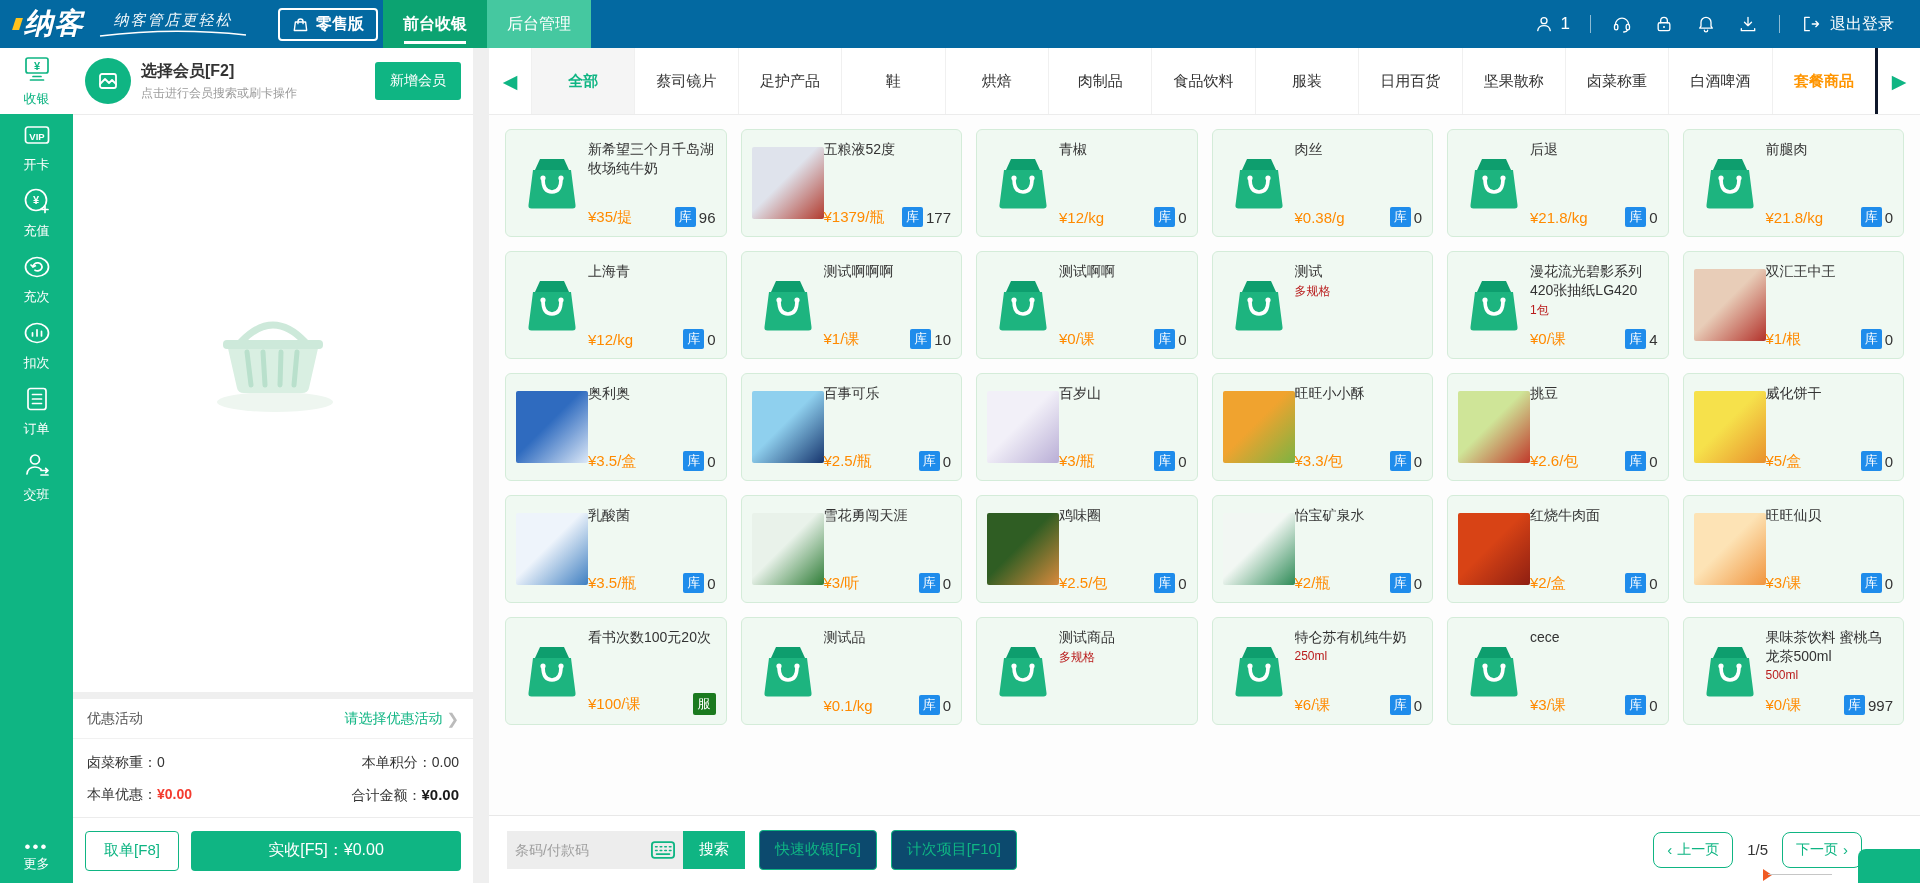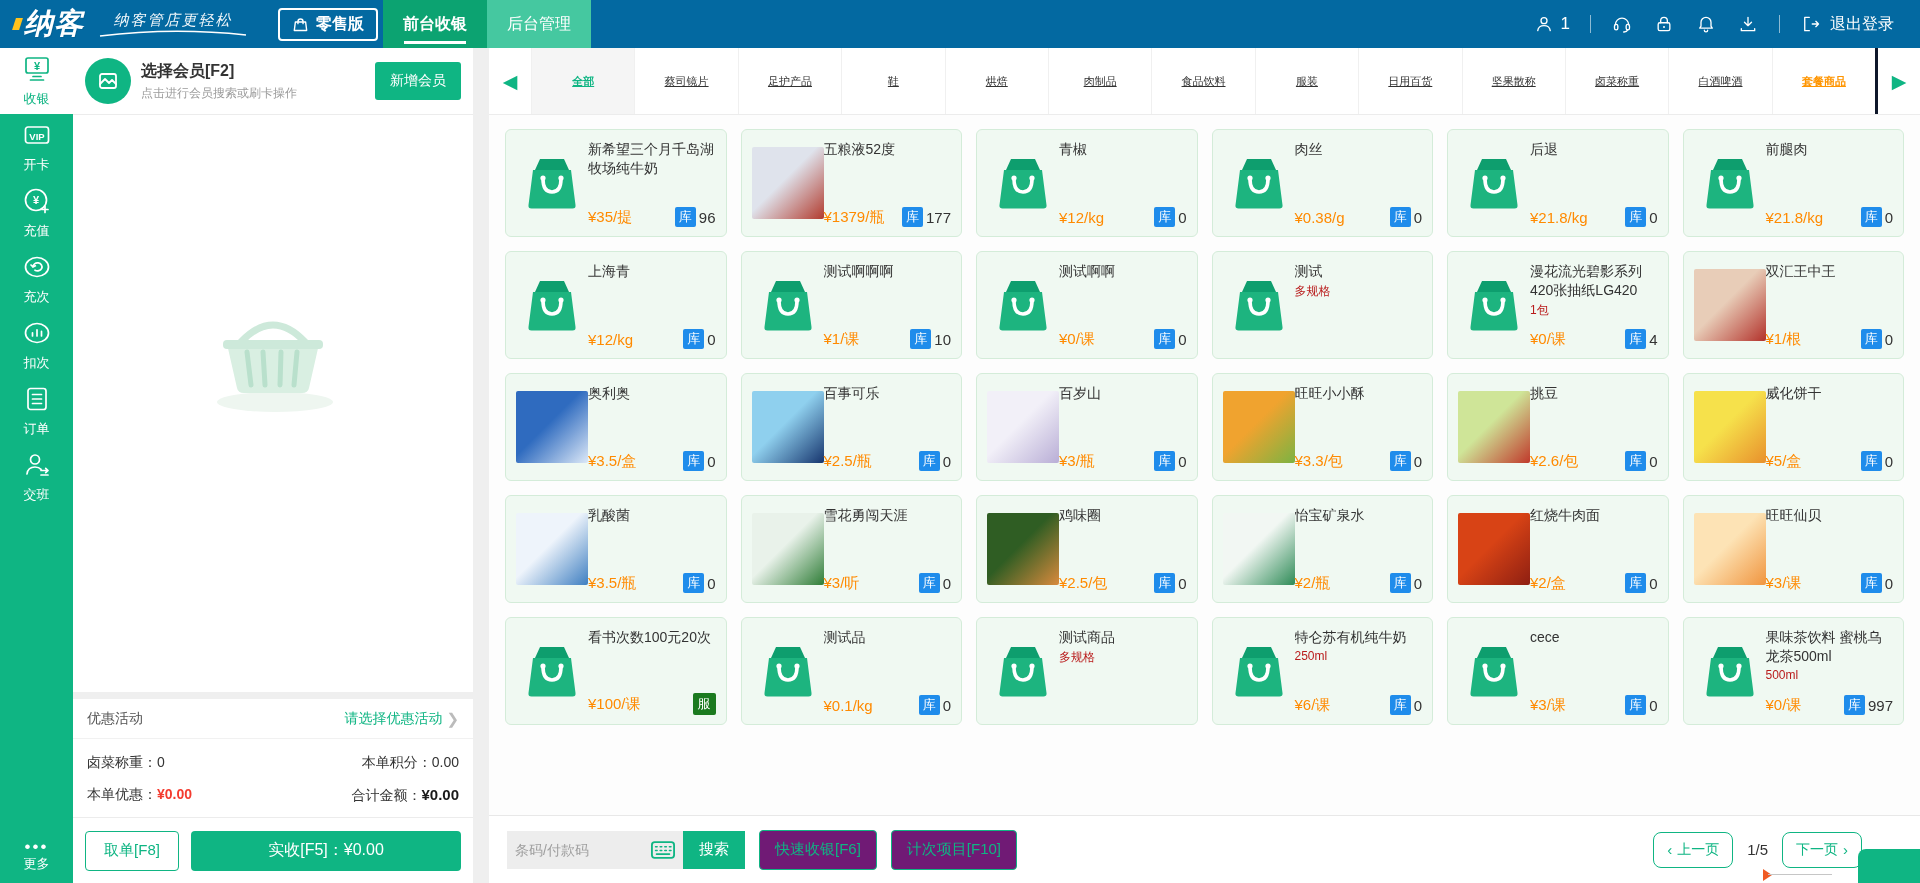--- a/index.html
+++ b/index.html
@@ -57,21 +57,21 @@
   .red-val { color:#f43b2f; font-weight:bold; }
   .bold-val { color:#1a1a1a; font-weight:bold; font-size:15px; }
   .member-foot { flex:0 0 66px; border-top:1px solid #ececec; display:flex; align-items:center; gap:12px; padding:0 12px; }
   .hold-btn { flex:0 0 94px; height:40px; background:#fff; border:1px solid #0fb583; color:#0fb583; border-radius:4px; font-size:15px; cursor:pointer; }
   .checkout-btn { flex:1; height:40px; background:#0fb583; border:none; color:#fff; border-radius:4px; font-size:16px; cursor:pointer; }
 
   
   .main { flex:1; margin-left:16px; background:#fff; display:flex; flex-direction:column; min-width:0; }
   .cat-bar { flex:0 0 67px; border-bottom:1px solid #ececec; display:flex; align-items:stretch; }
   .cat-arrow { flex:0 0 42px; display:flex; align-items:center; justify-content:center; color:#0fb583; font-size:19px; cursor:pointer; }
-  .cat-tab { flex:1; display:flex; align-items:center; justify-content:center; font-size:11px; color:#333; border-left:1px solid #f0f0f0; cursor:pointer; white-space:nowrap;text-decoration:underline; }
+  .cat-tab { flex:1; display:flex; align-items:center; justify-content:center; font-size:15px; color:#333; border-left:1px solid #f0f0f0; cursor:pointer; white-space:nowrap; }
   .cat-tab:last-of-type { border-right:3px solid #0f172a; }
   .cat-tab.active { color:#0fb583; background:#f5f5f5; font-weight:bold; }
   .cat-tab.highlight { color:#ff9500; font-weight:bold; }
 
   .grid-area { flex:1; padding:14px 16px; background:#fdfdfd; overflow:hidden; }
   .grid { display:grid; grid-template-columns:repeat(6,1fr); gap:14px; }
   .card { height:108px; background:#f0f9f2; border:1px solid #d4ecd9; border-radius:6px; display:flex; padding:9px 10px; gap:0; cursor:pointer; }
   .card-img { flex:0 0 72px; width:72px; height:72px; align-self:center; display:flex; align-items:center; justify-content:center; }
   .photo { width:72px; height:72px; border-radius:2px; }
   .card-body { flex:1; min-width:0; display:flex; flex-direction:column; padding-top:1px; }
@@ -85,21 +85,21 @@
   .serv-tag { margin-left:auto; background:#1b7a1f; color:#fff; font-size:13px; padding:2px 5px; border-radius:2px; }
 
   
   .bottom-bar { flex:0 0 68px; border-top:1px solid #e8e8e8; background:#fff; display:flex; align-items:center; padding:0 18px; gap:14px; position:relative; }
   .barcode-group { display:flex; align-items:stretch; }
   .barcode-wrap { display:flex; align-items:center; background:#ededed; height:38px; width:176px; padding:0 8px; }
   .barcode-wrap input { flex:1; min-width:0; background:transparent; border:none; outline:none; font-size:14px; color:#333; }
   .barcode-wrap input::placeholder { color:#9e9e9e; }
   .kbd-ico svg { width:24px; height:18px; display:block; }
   .search-btn { height:38px; width:62px; background:#0fb583; color:#fff; border:none; font-size:15px; cursor:pointer; }
-  .outline-btn { height:40px; padding:0 15px; background:#701a75; border:1px solid #0fb583; color:#0fb583; border-radius:4px; font-size:15px; cursor:pointer; }
+  .outline-btn { height:40px; padding:0 15px; background:#0c4a6e; border:1px solid #0fb583; color:#0fb583; border-radius:4px; font-size:15px; cursor:pointer; }
   .pager { margin-left:auto; display:flex; align-items:center; gap:14px; padding-right:40px; }
   .pager-btn { height:36px; padding:0 13px; background:#fff; border:1px solid #0fb583; color:#0fb583; border-radius:8px; font-size:14px; display:flex; align-items:center; gap:5px; cursor:pointer; }
   .page-ind { font-size:15px; color:#333; }
   .chev { font-size:15px; }
 
   .float-line { position:absolute; right:88px; bottom:8px; width:64px; height:1px; background:#c6c6c6; }
   .float-arrow { position:absolute; right:148px; bottom:2px; width:0; height:0; border-left:9px solid #f05a23; border-top:6px solid transparent; border-bottom:6px solid transparent; }
   .float-box { position:absolute; right:-12px; bottom:-8px; width:74px; height:42px; background:#0fb583; border-radius:8px; }
 </style>
 </head>

